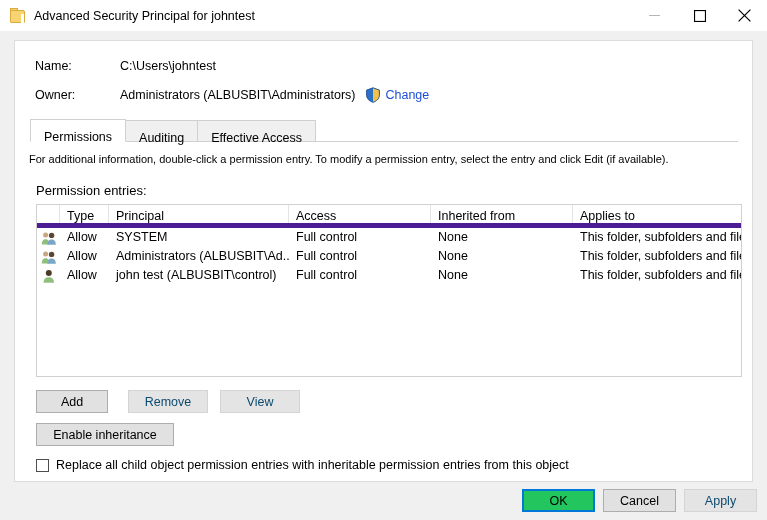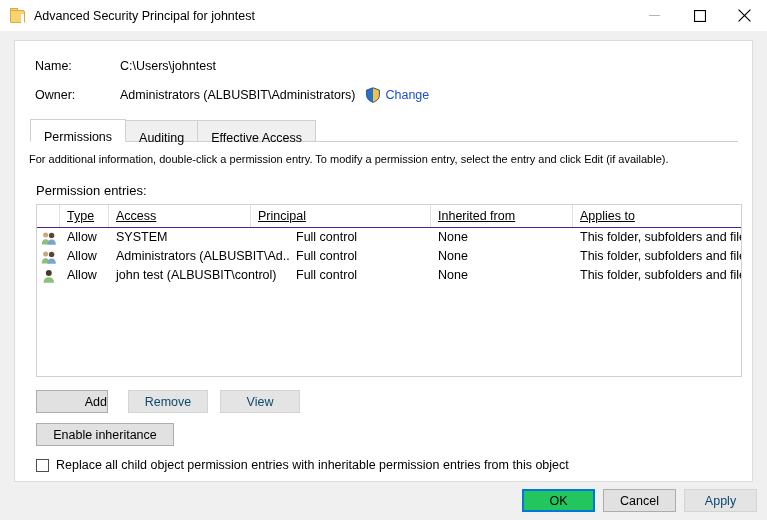--- a/index.html
+++ b/index.html
@@ -179,23 +179,22 @@
     width: 706px;
     height: 173px;
     border: 1px solid #d0d0d0;
     box-sizing: border-box;
     background: #ffffff;
     overflow: hidden;
   }
   .lv-header {
     display: flex;
     height: 23px;
-    border-bottom: 1px solid #4c1d95;
-    box-sizing: border-box;
-    text-decoration: underline;
+    border-bottom: 5px solid #4c1d95;
+    box-sizing: border-box;
   }
   .lv-th {
     font-size: 12.5px;
     line-height: 22px;
     padding-left: 7px;
     box-sizing: border-box;
     border-right: 1px solid #e3e3e3;
     white-space: nowrap;
     overflow: hidden;
   }
@@ -243,21 +242,21 @@
   }
   .btn.disabled {
     color: #0c4a6e;
     background: #e4e4e4;
     border-color: #d4d4d4;
   }
   .btn.defaulted {
     border: 2px solid #0078d7;
     background: #22c55e;
   }
-  #btn-add     { position: absolute; left: 21px;  top: 349px; width: 72px; height: 23px; text-align: right; }
+  #btn-add     { position: absolute; left: 21px;  top: 349px; width: 72px; height: 23px; }
   #btn-remove  { position: absolute; left: 113px; top: 349px; width: 80px; height: 23px; }
   #btn-view    { position: absolute; left: 205px; top: 349px; width: 80px; height: 23px; }
   #btn-inherit { position: absolute; left: 21px;  top: 382px; width: 138px; height: 23px; }
 
   
   .checkrow {
     position: absolute;
     left: 21px; top: 417px;
     display: flex;
     align-items: center;
@@ -338,22 +337,22 @@
     <div class="tab">Effective Access</div>
   </div>
 
   <div class="infotext">For additional information, double-click a permission entry. To modify a permission entry, select the entry and click Edit (if available).</div>
   <div class="entries-label">Permission entries:</div>
 
   <div class="listview">
     <div class="lv-header">
       <div class="lv-th c-icon"></div>
       <div class="lv-th c-type">Type</div>
+      <div class="lv-th c-prin">Principal</div>
       <div class="lv-th c-acc">Access</div>
-      <div class="lv-th c-prin">Principal</div>
       <div class="lv-th c-inh">Inherited from</div>
       <div class="lv-th c-app">Applies to</div>
     </div>
 
     <div class="lv-row">
       <div class="lv-td c-icon">
         <span class="ico">
           <svg width="16" height="16" viewBox="0 0 16 16">
             <circle cx="4.6" cy="5" r="2.5" fill="#c8a882"></circle>
             <path d="M0.8 14.5 C0.8 10.8 2.4 9.3 4.6 9.3 C6.8 9.3 8.4 10.8 8.4 14.5 Z" fill="#8ec07c"></path>

